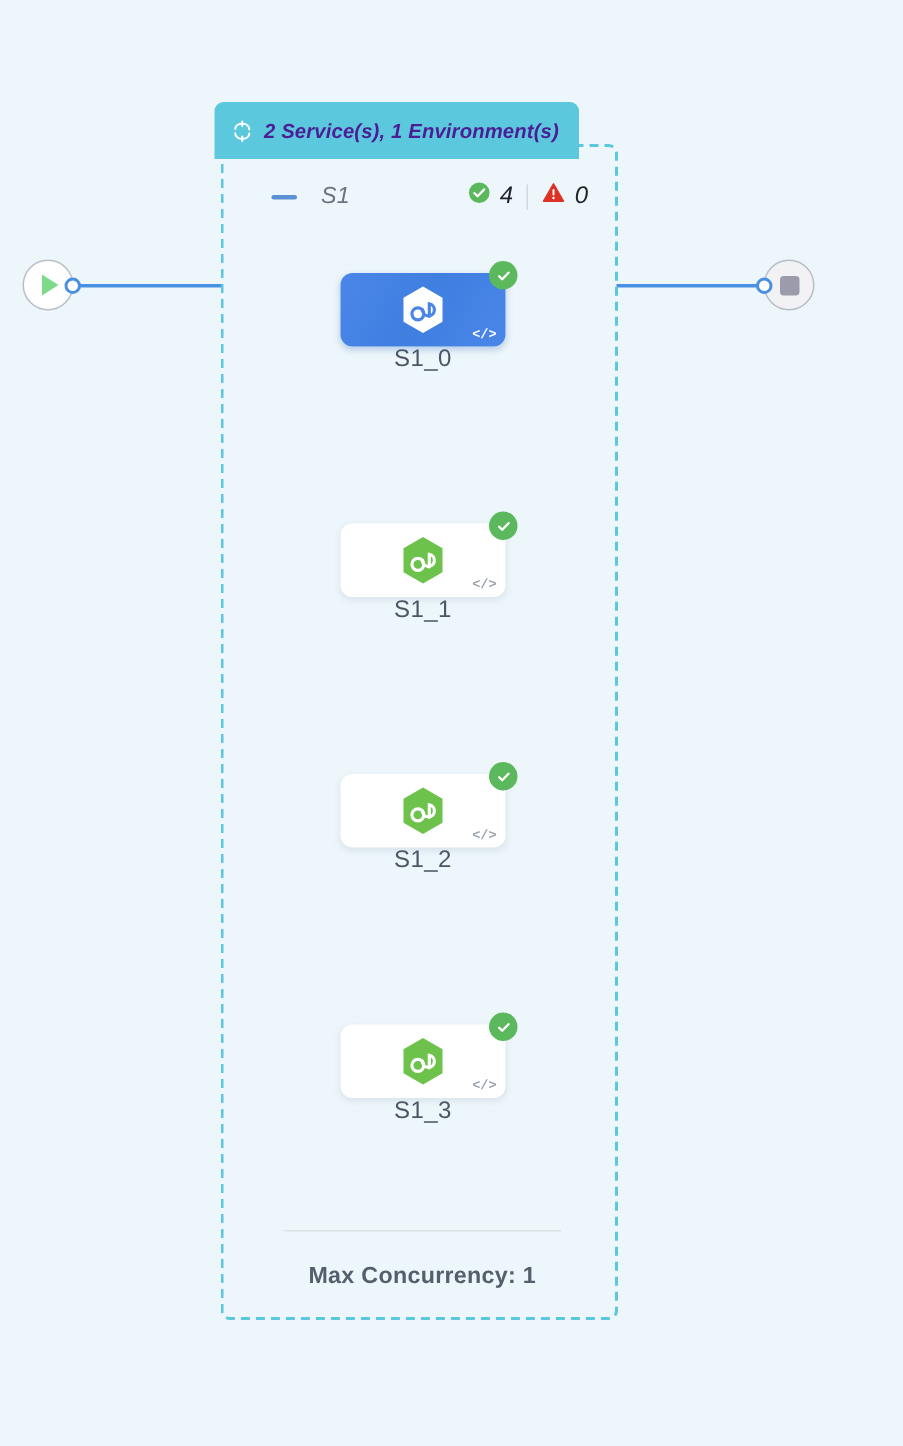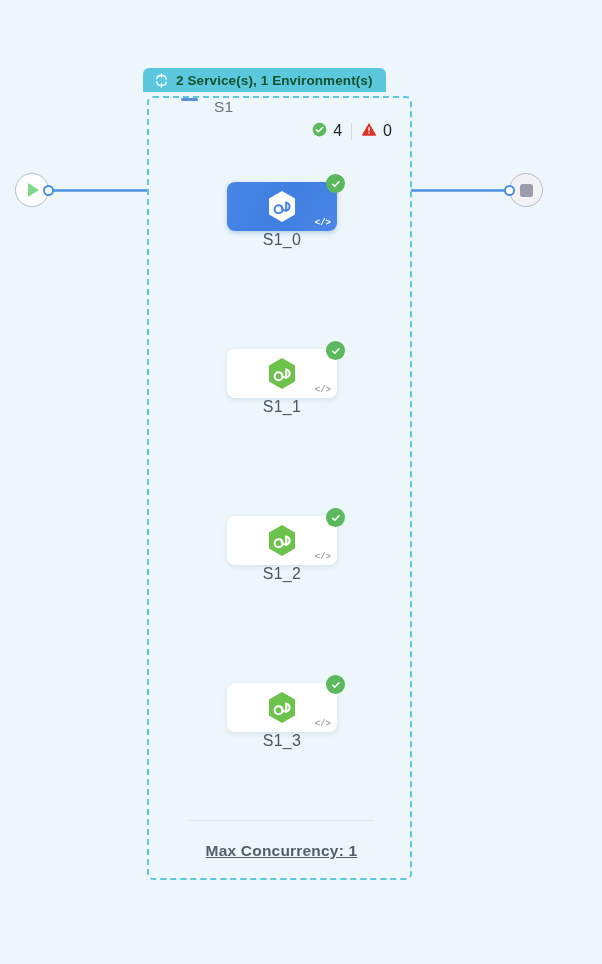--- a/index.html
+++ b/index.html
@@ -89,44 +89,47 @@
     border: 2px dashed #5bc8dd;
     border-radius: 6px;
     box-sizing: border-box;
     background: transparent;
   }
 
   #group-badge {
     position: absolute;
     left: 143px;
     top: 68px;
-    height: 24px;
+    height: 38px;
     background: #5bc8dd;
     border-radius: 6px 6px 0 0;
     display: flex;
     align-items: center;
     gap: 7px;
     padding: 0 13px 0 11px;
-    color: #14532d;
+    color: #4c1d95;
     font-size: 13.5px;
     font-weight: bold;
     white-space: nowrap;
     letter-spacing: .1px;
+    font-style: italic;
   }
   #group-badge svg { display: block; }
 
   
   #group-header {
     position: absolute;
     left: 0; top: 0;
     width: 265px;
     height: 66px;
     display: flex;
+    align-items: center;
     padding: 0 22px 0 32px;
     box-sizing: border-box;
+    font-style: italic;
   }
   .collapse-icon {
     width: 17px;
     height: 3px;
     border-radius: 2px;
     background: #5b8fd6;
     flex: 0 0 auto;
     margin-right: 16px;
   }
   #group-title {
@@ -233,21 +236,20 @@
     width: 185px;
     height: 1px;
     background: #dfe3e8;
     margin-bottom: 21px;
   }
   #max-concurrency {
     font-size: 15.5px;
     font-weight: bold;
     color: #555e6d;
     letter-spacing: .2px;
-    text-decoration: underline;
   }
 </style>
 </head>
 <body>
 
 <div id="canvas">
 
   <svg id="edges" viewBox="0 0 602 964">
     <line x1="50" y1="190.5" x2="148" y2="190.5" stroke="#4a90e2" stroke-width="2.4"></line>
     <line x1="411" y1="190.5" x2="506" y2="190.5" stroke="#4a90e2" stroke-width="2.4"></line>

